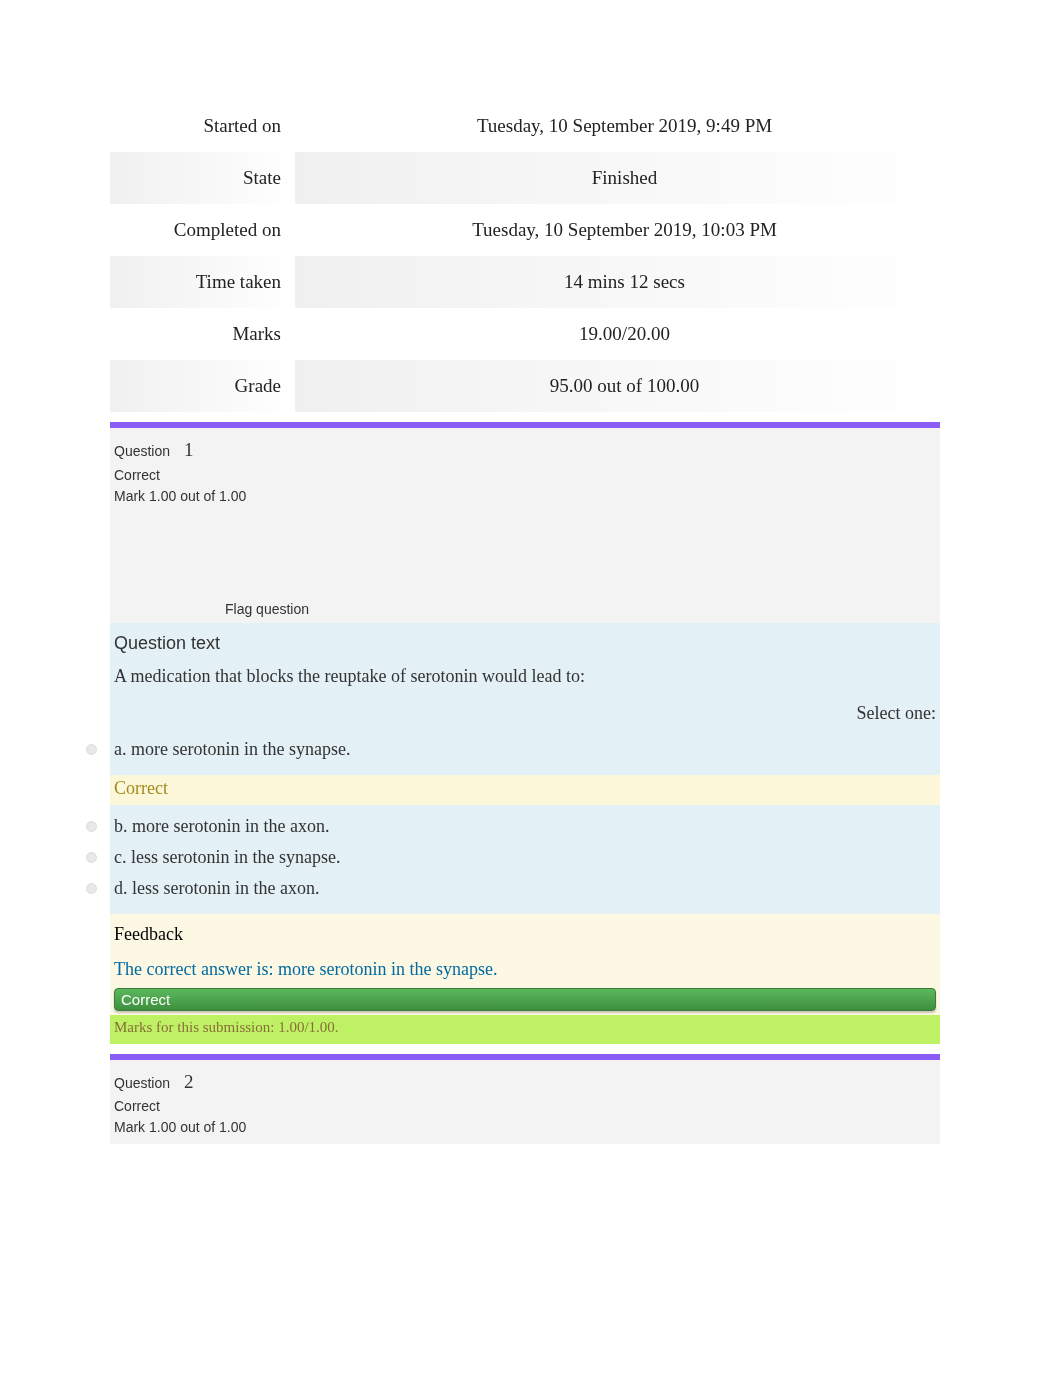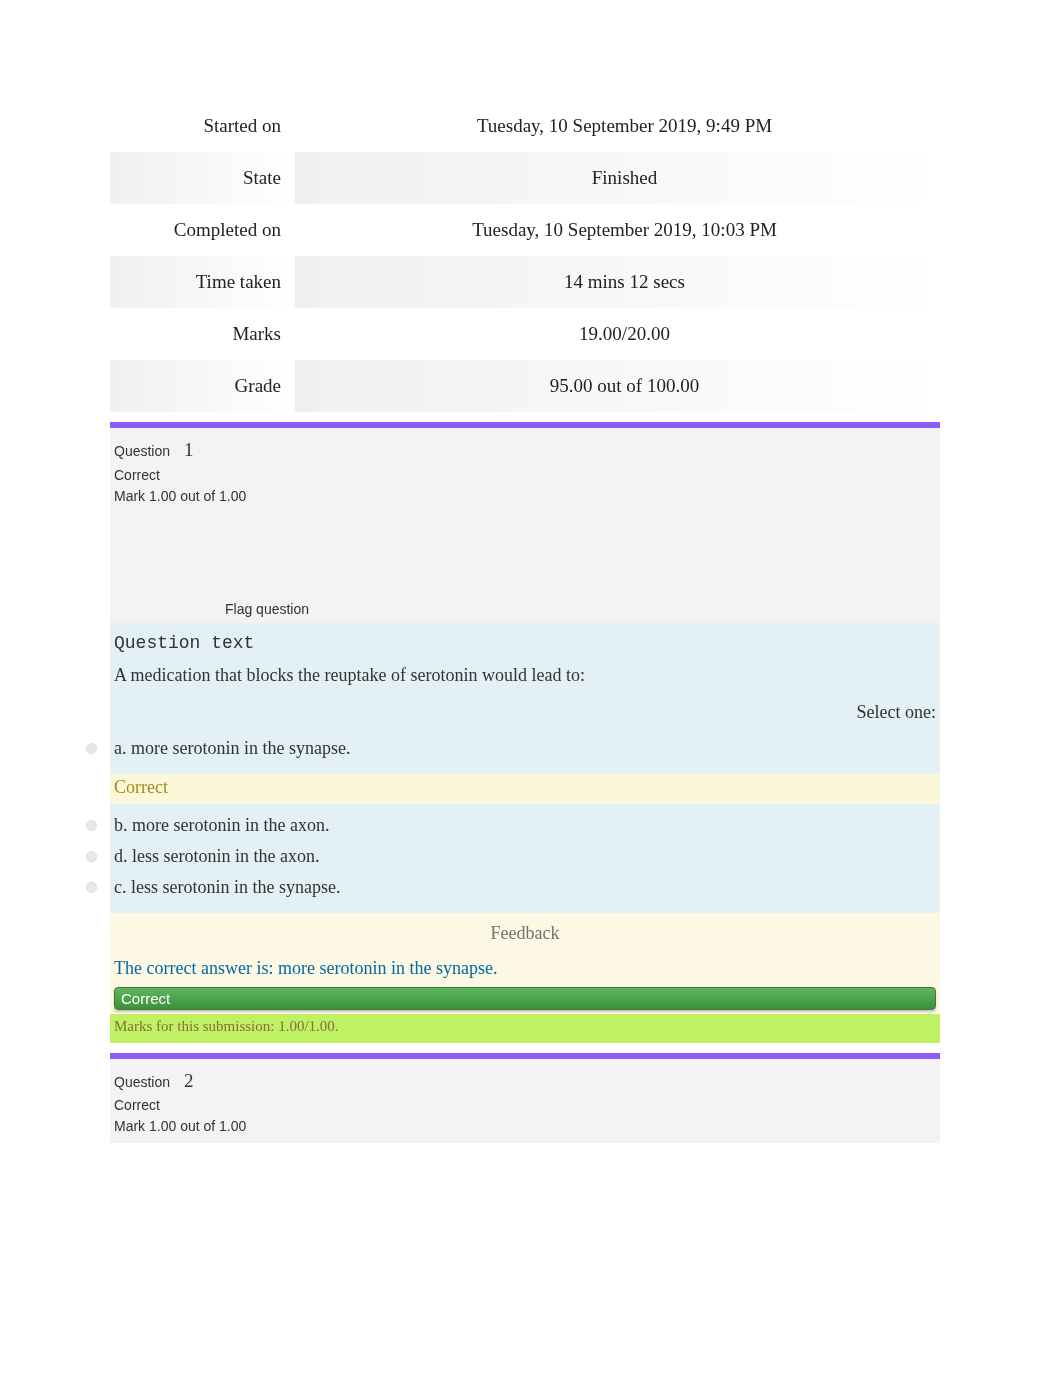--- a/index.html
+++ b/index.html
@@ -80,21 +80,21 @@
       font-family: Arial, Helvetica, sans-serif;
       color: #333;
     }
     .question-text-section {
       background: #e3f0f5;
       padding: 10px 4px;
     }
     .section-title {
       font-size: 18px;
       color: #333;
-      font-family: Liberation Mono, monospace;
+      font-family: Liberation Sans, sans-serif;
       margin-bottom: 12px;
     }
     .q-prompt {
       font-size: 18px;
       color: #333;
       font-family: Georgia, serif;
       margin-bottom: 16px;
     }
     .select-one {
       font-size: 18px;
@@ -127,23 +127,22 @@
       color: #a38a1e;
       font-size: 18px;
       padding: 3px 4px 6px 4px;
     }
     .feedback-section {
       background: #fcf8e3;
       padding: 10px 4px 4px 4px;
     }
     .feedback-title {
       font-size: 18px;
-      color: #737373;
+      color: #000000;
       margin-bottom: 14px;
-      text-align: center;
     }
     .feedback-text {
       font-size: 18px;
       color: #0369a1;
       margin-bottom: 8px;
     }
     .correct-bar {
       background: #468847;
       background: linear-gradient(to bottom, #5cb85c, #3e8f3e);
       border: 1px solid #3a7a3a;
@@ -224,27 +223,27 @@
     <div class="correct-tag">Correct</div>
 
     <div class="question-text-section" style="padding-top:6px;">
       <div class="option">
         <span class="radio-dot"></span>
         <span>b.</span>
         <span>more serotonin in the axon.</span>
       </div>
       <div class="option">
         <span class="radio-dot"></span>
+        <span>c.</span>
+        <span>less serotonin in the synapse.</span>
+      </div>
+      <div class="option">
+        <span class="radio-dot"></span>
         <span>d.</span>
         <span>less serotonin in the axon.</span>
-      </div>
-      <div class="option">
-        <span class="radio-dot"></span>
-        <span>c.</span>
-        <span>less serotonin in the synapse.</span>
       </div>
     </div>
 
     <div class="feedback-section">
       <div class="feedback-title">Feedback</div>
       <div class="feedback-text">The correct answer is: more serotonin in the synapse.</div>
       <div class="correct-bar">Correct</div>
     </div>
     <div class="marks-submission">Marks for this submission: 1.00/1.00.</div>
   </div>

